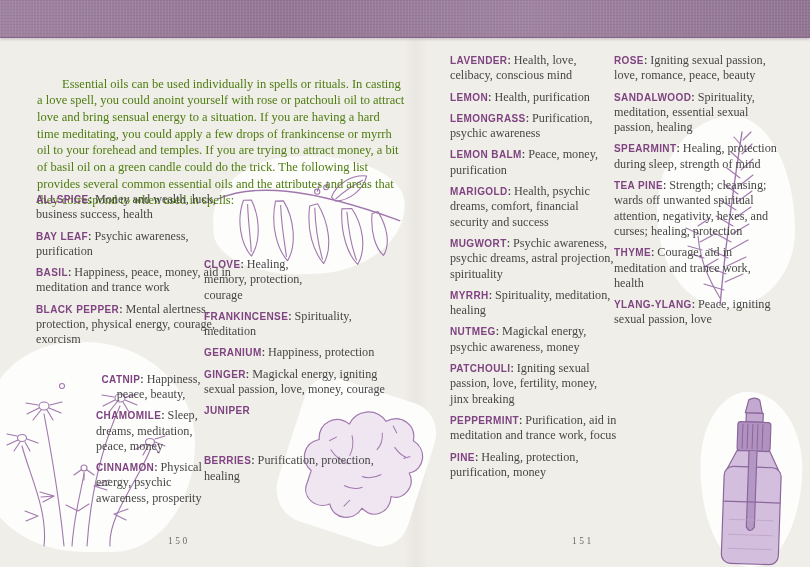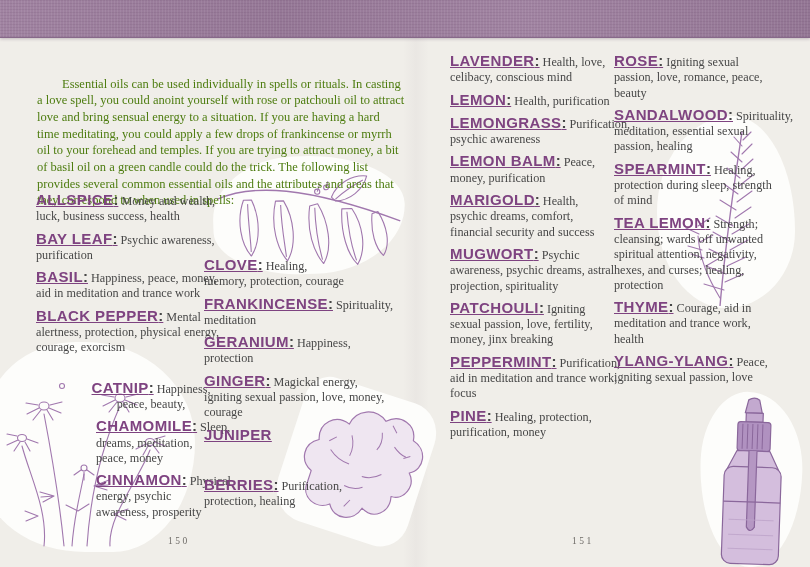--- a/index.html
+++ b/index.html
@@ -14,22 +14,22 @@
   .gutter{position:absolute;left:403px;top:37px;width:26px;height:530px;
         background:linear-gradient(90deg,rgba(120,100,120,0),rgba(120,100,120,.05),rgba(120,100,120,0));}
   .intro{position:absolute;left:37px;top:63px;width:368px;font-size:12.5px;line-height:16.7px;
         color:#4d7c0f;text-indent:25px;}
   .col{position:absolute;font-size:12.2px;line-height:15.3px;color:#474747;}
   .col1L{left:36px;top:192px;width:197px;}
   .col2L{left:204px;top:257px;width:192px;}
   .col1R{left:450px;top:53px;width:168px;}
   .col2R{left:614px;top:53px;width:163px;}
   .entry{margin-bottom:6px;}
-  .oil{font-family:"Liberation Sans","DejaVu Sans",sans-serif;font-weight:bold;font-size:15px;
-        letter-spacing:.4px;color:#7e4380;text-decoration:underline;}
+  .oil{font-family:"Liberation Sans","DejaVu Sans",sans-serif;font-weight:bold;font-size:10px;
+        letter-spacing:.4px;color:#7e4380;}
   .oil::after{content:":";color:#474747;letter-spacing:0;}
   .desc{margin-left:3px;}
   .narrow-a{margin-left:50px;width:130px;text-align:center;margin-top:24px;}
   .narrow-b{margin-left:60px;width:116px;text-align:left;}
   .fsp{float:right;}
   .fsp-clove{width:62px;height:16px;}
   .fsp-juniper{width:86px;height:50px;}
   .fsp-rosemary{width:58px;height:196px;}
   .blob{position:absolute;background:#fdfdfb;}
   #blob-chamomile{left:-15px;top:342px;width:210px;height:210px;border-radius:50% 60% 45% 55%/45% 55% 60% 40%;}
@@ -158,29 +158,31 @@
     <div class="entry"><span class="fsp fsp-juniper"></span><span class="oil">JUNIPER BERRIES</span><span class="desc">Purification, protection, healing</span></div>
   </div>
 
   <div class="col col1R">
     <div class="entry"><span class="oil">LAVENDER</span><span class="desc">Health, love, celibacy, conscious mind</span></div>
     <div class="entry"><span class="oil">LEMON</span><span class="desc">Health, purification</span></div>
     <div class="entry"><span class="oil">LEMONGRASS</span><span class="desc">Purification, psychic awareness</span></div>
     <div class="entry"><span class="oil">LEMON BALM</span><span class="desc">Peace, money, purification</span></div>
     <div class="entry"><span class="oil">MARIGOLD</span><span class="desc">Health, psychic dreams, comfort, financial security and success</span></div>
     <div class="entry"><span class="oil">MUGWORT</span><span class="desc">Psychic awareness, psychic dreams, astral projection, spirituality</span></div>
+    <div class="entry"><span class="oil">MYRRH</span><span class="desc">Spirituality, meditation, healing</span></div>
+    <div class="entry"><span class="oil">NUTMEG</span><span class="desc">Magickal energy, psychic awareness, money</span></div>
     <div class="entry"><span class="oil">PATCHOULI</span><span class="desc">Igniting sexual passion, love, fertility, money, jinx breaking</span></div>
     <div class="entry"><span class="oil">PEPPERMINT</span><span class="desc">Purification, aid in meditation and trance work, focus</span></div>
     <div class="entry"><span class="oil">PINE</span><span class="desc">Healing, protection, purification, money</span></div>
   </div>
 
   <div class="col col2R">
     <div class="entry"><span class="oil">ROSE</span><span class="desc">Igniting sexual passion, love, romance, peace, beauty</span></div>
     <div class="entry"><span class="oil">SANDALWOOD</span><span class="desc">Spirituality, meditation, essential sexual passion, healing</span></div>
     <div class="entry"><span class="oil">SPEARMINT</span><span class="desc">Healing, protection during sleep, strength of mind</span></div>
-    <div class="entry"><span class="oil">TEA LEMON</span><span class="desc">Strength; cleansing; wards off unwanted spiritual attention, negativity, hexes, and curses; healing, protection</span></div>
+    <div class="entry"><span class="oil">TEA PINE</span><span class="desc">Strength; cleansing; wards off unwanted spiritual attention, negativity, hexes, and curses; healing, protection</span></div>
     <div class="entry"><span class="oil">THYME</span><span class="desc">Courage, aid in meditation and trance work, health</span></div>
     <div class="entry"><span class="oil">YLANG-YLANG</span><span class="desc">Peace, igniting sexual passion, love</span></div>
   </div>
 
   <div class="pagenum" id="pn-left">150</div>
   <div class="pagenum" id="pn-right">151</div>
 </div>
 
 </body></html>

